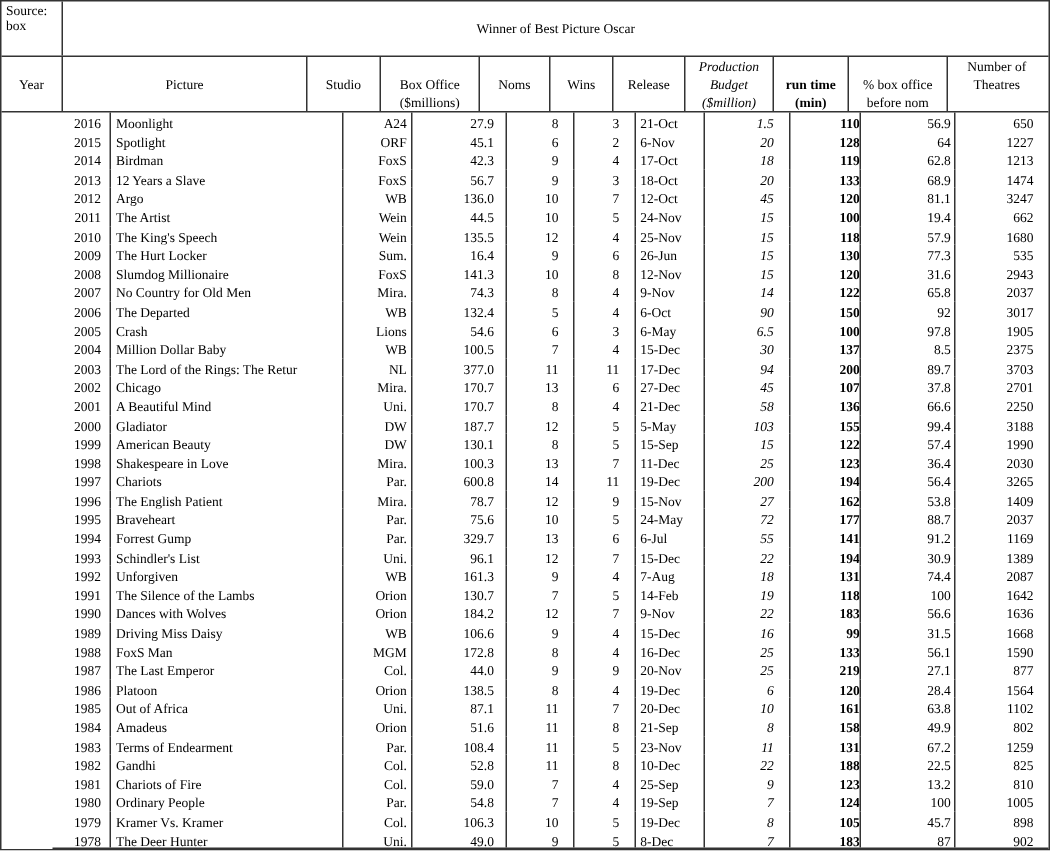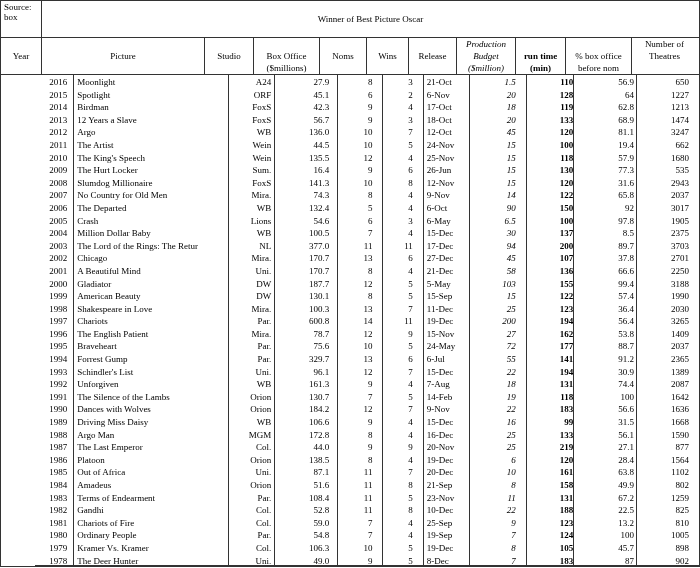--- a/index.html
+++ b/index.html
@@ -383,21 +383,21 @@
         <div class="col c-year">1994</div>
         <div class="col c-picture">Forrest Gump</div>
         <div class="col c-studio">Par.</div>
         <div class="col c-box">329.7</div>
         <div class="col c-noms">13</div>
         <div class="col c-wins">6</div>
         <div class="col c-release">6-Jul</div>
         <div class="col c-budget">55</div>
         <div class="col c-runtime">141</div>
         <div class="col c-pct">91.2</div>
-        <div class="col c-theatres">2365</div>
+        <div class="col c-theatres">1169</div>
       </div>
       <div class="data-row">
         <div class="col c-year">1993</div>
         <div class="col c-picture">Schindler's List</div>
         <div class="col c-studio">Uni.</div>
         <div class="col c-box">96.1</div>
         <div class="col c-noms">12</div>
         <div class="col c-wins">7</div>
         <div class="col c-release">15-Dec</div>
         <div class="col c-budget">22</div>
@@ -452,21 +452,21 @@
         <div class="col c-noms">9</div>
         <div class="col c-wins">4</div>
         <div class="col c-release">15-Dec</div>
         <div class="col c-budget">16</div>
         <div class="col c-runtime">99</div>
         <div class="col c-pct">31.5</div>
         <div class="col c-theatres">1668</div>
       </div>
       <div class="data-row">
         <div class="col c-year">1988</div>
-        <div class="col c-picture">Argo Man</div>
+        <div class="col c-picture">FoxS Man</div>
         <div class="col c-studio">MGM</div>
         <div class="col c-box">172.8</div>
         <div class="col c-noms">8</div>
         <div class="col c-wins">4</div>
         <div class="col c-release">16-Dec</div>
         <div class="col c-budget">25</div>
         <div class="col c-runtime">133</div>
         <div class="col c-pct">56.1</div>
         <div class="col c-theatres">1590</div>
       </div>

